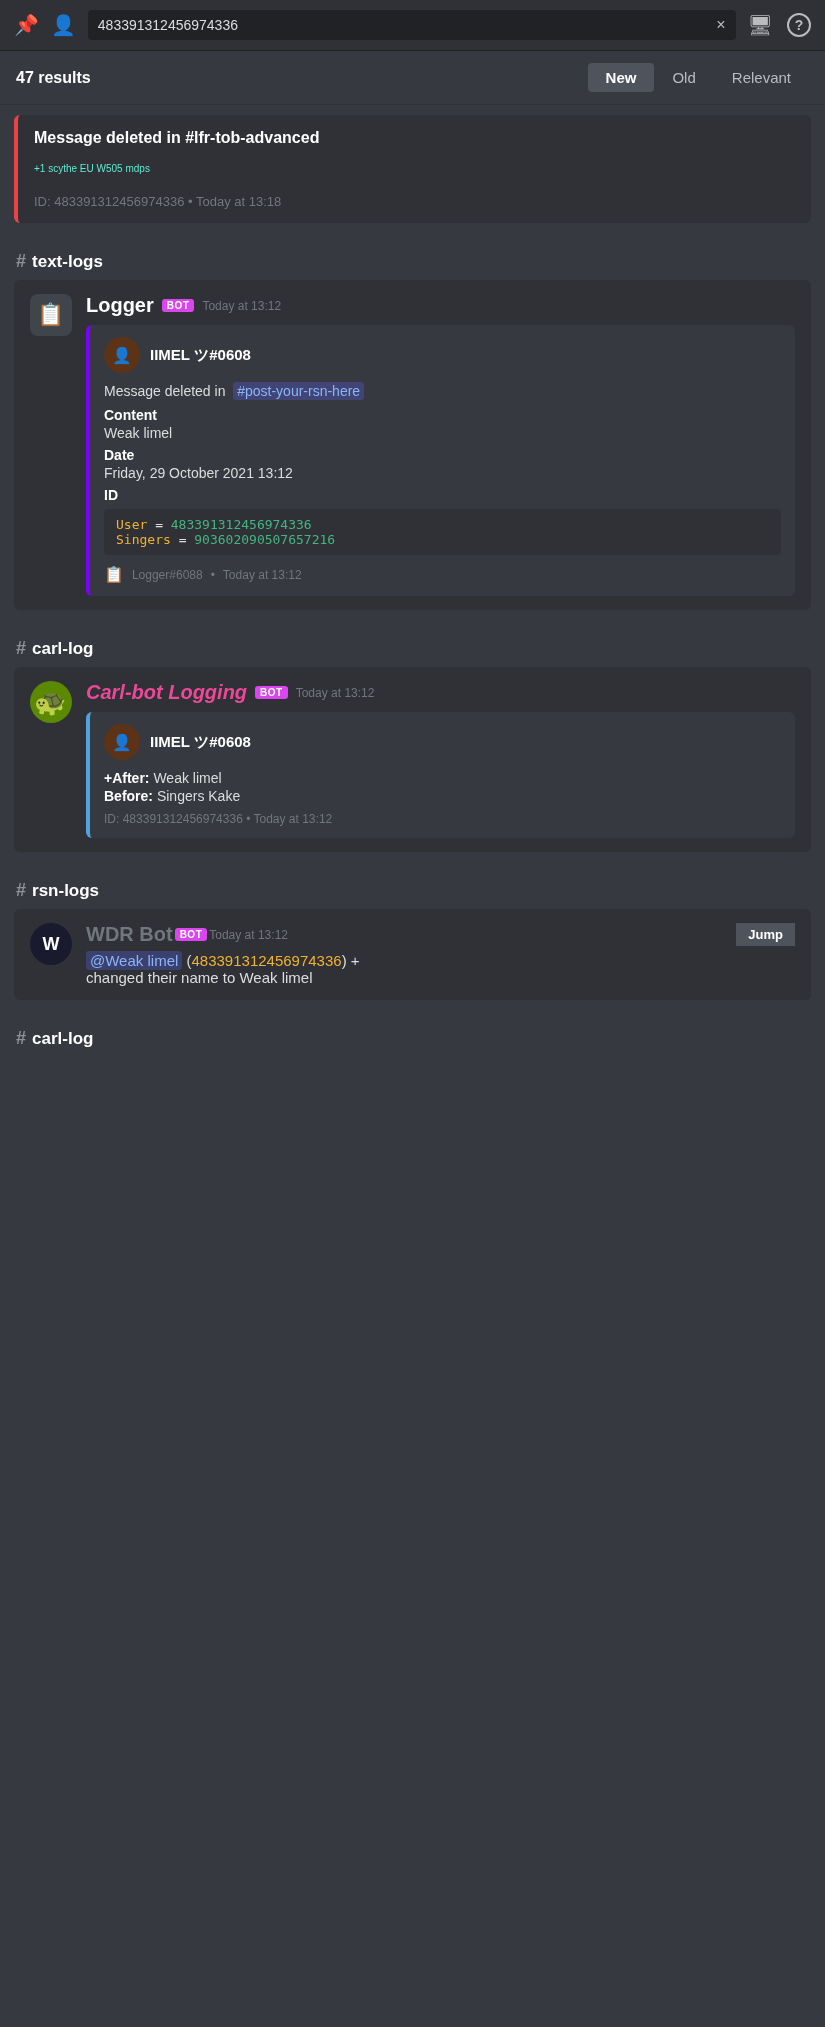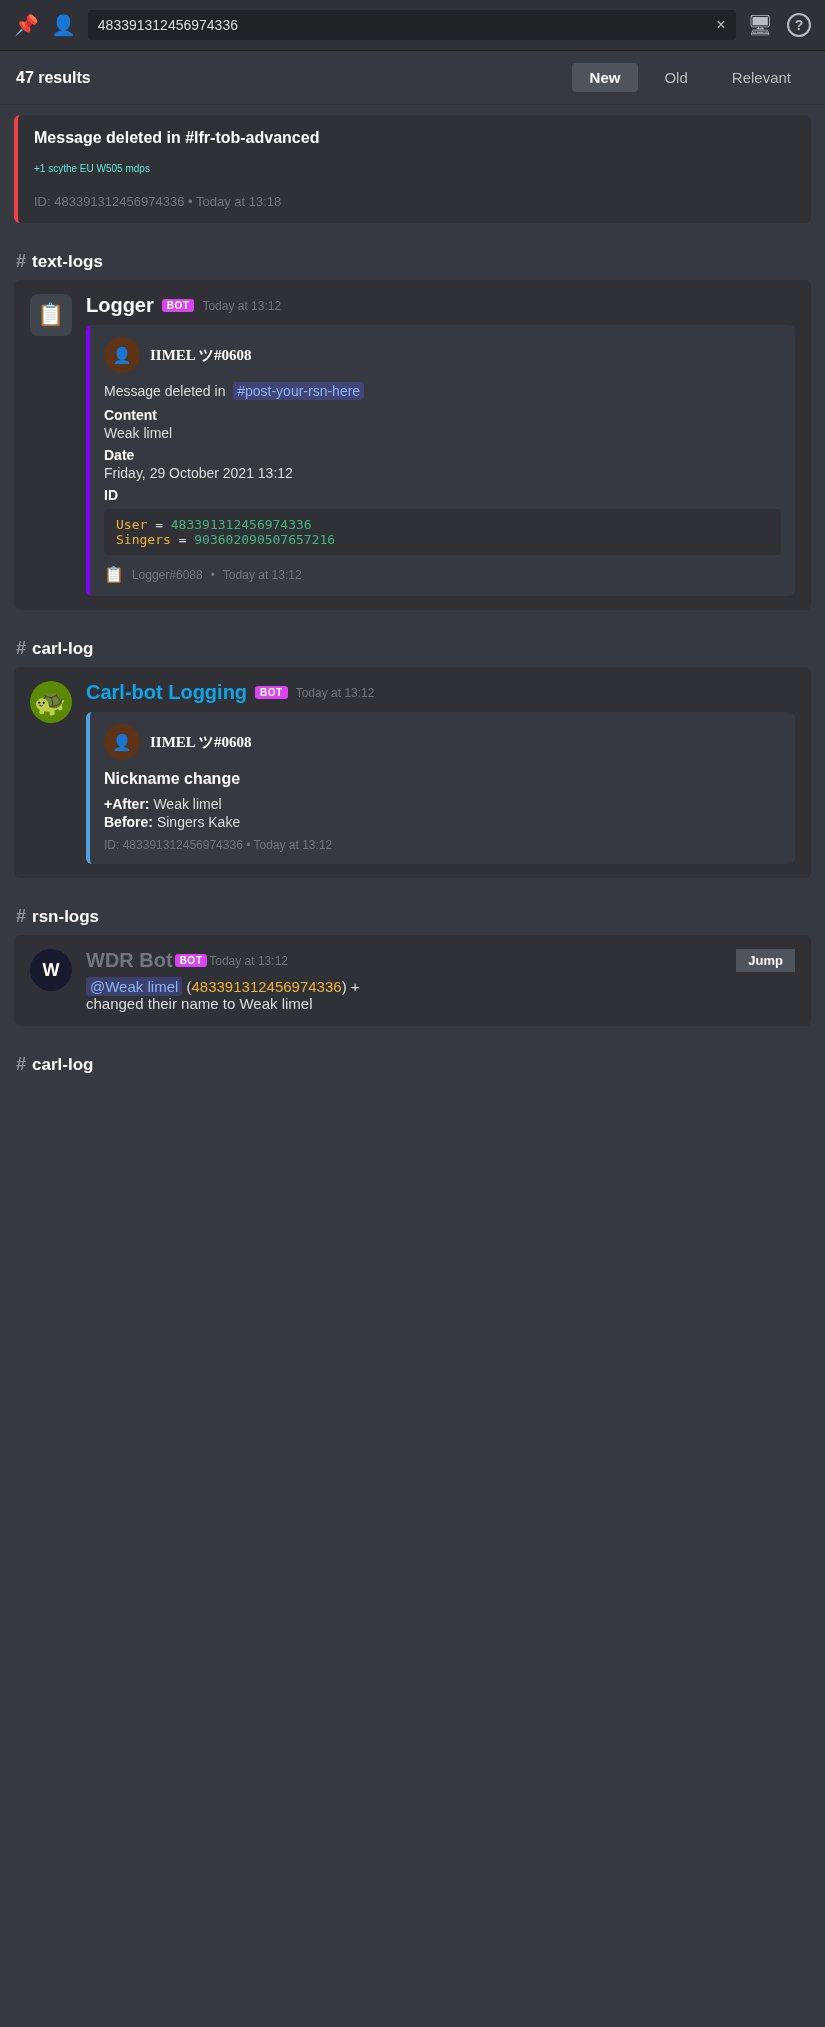--- a/index.html
+++ b/index.html
@@ -72,21 +72,21 @@
       border-bottom: 1px solid #2f3136;
     }
     .results-count {
       color: #ffffff;
       font-weight: 700;
       font-size: 16px;
       flex: 1;
     }
     .filter-tabs {
       display: flex;
-      gap: 8px;
+      gap: 0;
       align-items: center;
     }
     .filter-tab {
       padding: 6px 18px;
       border-radius: 4px;
       font-size: 15px;
       cursor: pointer;
       color: #b9bbbe;
       background: transparent;
       border: none;
@@ -182,21 +182,22 @@
       align-items: center;
       gap: 8px;
       margin-bottom: 8px;
     }
     .message-author {
       color: #ffffff;
       font-weight: 600;
       font-size: 20px;
     }
     .message-author.carlbot {
-      color: #0ea5e9;
+      color: #ec4899;
+      font-style: italic;
     }
     .message-author.wdrbot {
       color: #72767d;
     }
     .bot-badge {
       background: #d946ef;
       color: #ffffff;
       font-size: 10px;
       font-weight: 700;
       padding: 1px 5px;
@@ -229,21 +230,20 @@
       background: #5c3317;
       display: flex;
       align-items: center;
       justify-content: center;
       font-size: 16px;
     }
     .embed-username {
       color: #ffffff;
       font-weight: 700;
       font-size: 15px;
-      font-family: Liberation Serif, serif;
     }
     .embed-deleted-in {
       color: #dcddde;
       font-size: 14px;
       margin-bottom: 8px;
     }
     .channel-mention {
       background: rgba(88, 101, 242, 0.3);
       color: #8ab4f8;
       border-radius: 3px;
@@ -481,21 +481,20 @@
       <span class="bot-badge">BOT</span>
       <span class="message-time">Today at 13:12</span>
     </div>
     <div class="carlbot-embed">
       <div class="embed-user-row">
         <div class="embed-user-avatar">
           <span style="font-size:16px;">👤</span>
         </div>
         <span class="embed-username">IIMEL ツ#0608</span>
       </div>
-      <div class="nickname-change-title">Nickname change</div>
       <div class="nickname-field">
         <strong>+After:</strong>
         <span> </span><span>Weak limel</span>
       </div>
       <div class="nickname-field">
         <strong>Before:</strong>
         <span> </span><span>Singers Kake</span>
       </div>
       <div class="nickname-id">
         <span>ID:</span>

